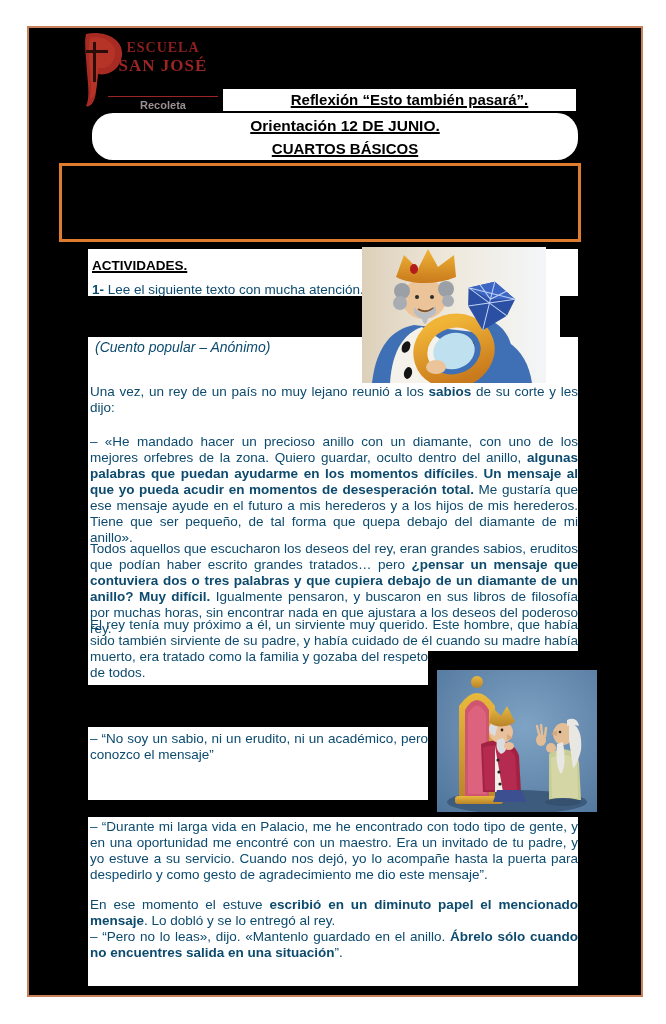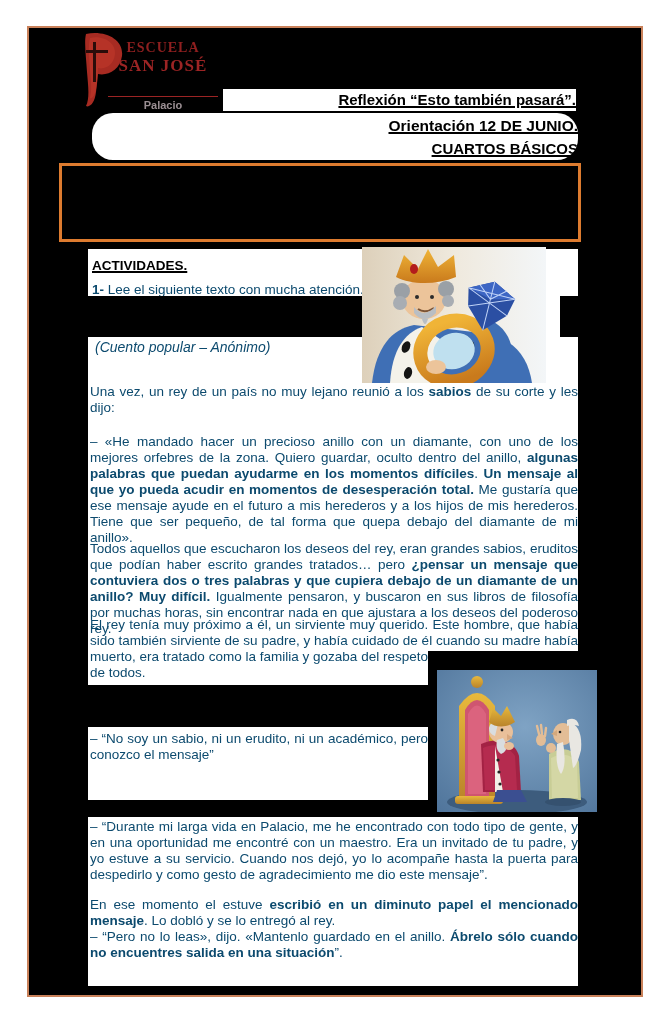--- a/index.html
+++ b/index.html
@@ -6,21 +6,21 @@
   .page{position:relative;width:666px;height:1024px;background:#ffffff;overflow:hidden;
         font-family:"Liberation Sans",sans-serif;color:#111;}
   .abs{position:absolute;}
   .blk{position:absolute;background:#000;}
   .frame{position:absolute;left:27px;top:26px;width:612px;height:967px;background:#000;
          border:2px solid #c9815a;}
   .whitebox{position:absolute;background:#fff;}
   .txt{position:absolute;font-size:13.5px;line-height:16px;color:#0c4a6e;text-align:justify;}
   .b{font-weight:bold;}
   .i{font-style:italic;}
-  .center{text-align:right;padding-left:20px;}
+  .center{text-align:center;padding-left:20px;}
   .title{font-weight:bold;text-decoration:underline;text-decoration-thickness:1.5px;color:#000;}
   .logo-text{position:absolute;left:108px;top:40px;width:110px;text-align:center;}
   .logo-escuela{font-family:"Liberation Serif",serif;font-weight:bold;font-size:14px;
                 letter-spacing:1px;color:#8e1f1f;}
   .logo-sanjose{font-family:"Liberation Serif",serif;font-weight:bold;font-size:17px;
                 letter-spacing:1px;color:#9c2424;border-bottom:1px solid #9c2424;padding-bottom:20px;}
   .logo-recoleta{font-size:11px;font-weight:bold;color:#9b8f93;margin-top:2px;}
   .logo-slogan{font-family:"Liberation Serif",serif;font-style:italic;font-size:8.5px;
                color:#a02525;margin-top:2px;white-space:nowrap;}
   .spacer-r0{float:right;width:0;height:32px;}
@@ -38,21 +38,21 @@
     <svg width="44" height="76" viewBox="0 0 44 76">
       <path d="M6,2 C26,-2 44,8 42,24 C40,38 28,44 18,42 L16,60 C15,70 10,76 6,74 C10,66 8,52 7,40 C6,24 4,10 6,2 Z" fill="#a72b22"></path>
       <path d="M10,6 C22,3 36,10 35,22 C34,32 26,38 18,36 L17,52 C16,62 12,68 10,66 C12,58 11,48 10,38 C9,24 8,14 10,6 Z" fill="#c33a2c" opacity="0.55"></path>
       <rect x="13" y="10" width="3" height="40" fill="#2b0d0a"></rect>
       <rect x="6" y="18" width="22" height="3" fill="#2b0d0a"></rect>
     </svg>
   </div>
   <div class="logo-text">
     <div class="logo-escuela">ESCUELA</div>
     <div class="logo-sanjose">SAN JOSÉ</div>
-    <div class="logo-recoleta">Palacio</div>
+    <div class="logo-recoleta">Recoleta</div>
     <div class="logo-slogan">Aprendiendo y mejorando</div>
   </div>
 
   <div class="whitebox" style="left:221px;top:87px;width:353px;height:22px;border:2px solid #000;">
     <div class="center title" style="font-size:15px;line-height:22px;">Reflexión “Esto también pasará”.</div>
   </div>
   <div class="whitebox" style="left:92px;top:113px;width:486px;height:47px;border-radius:21px;">
     <div class="center title" style="font-size:15.5px;line-height:24px;margin-top:1px;">Orientación 12 DE JUNIO.</div>
     <div class="center title" style="font-size:15px;line-height:21px;">CUARTOS BÁSICOS</div>
   </div>

